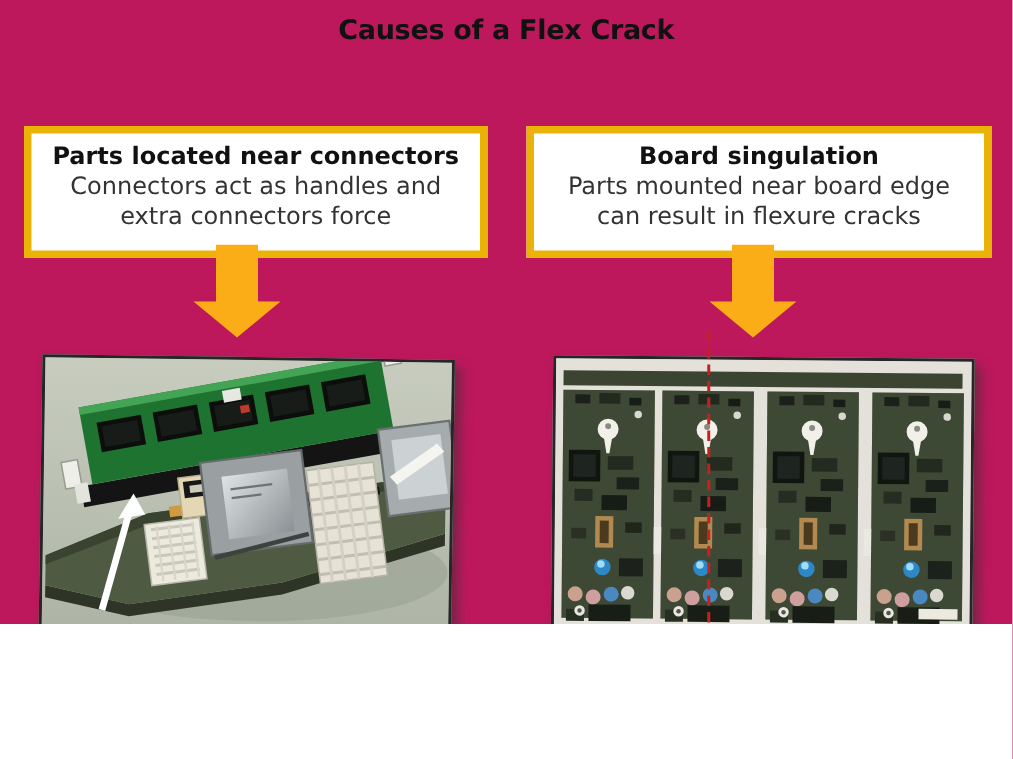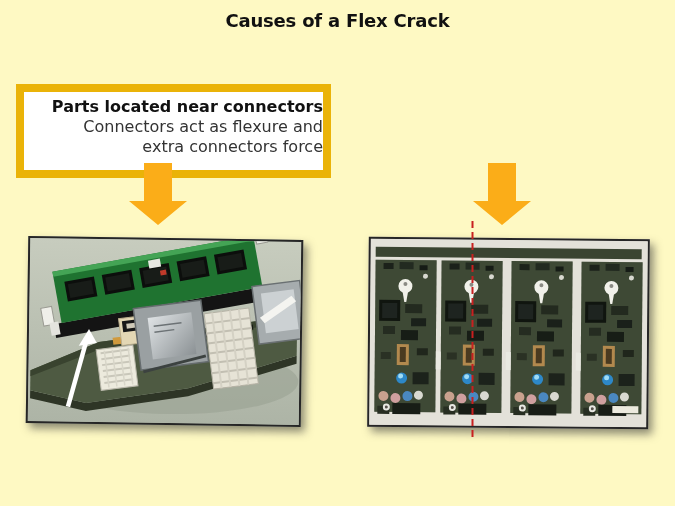--- a/index.html
+++ b/index.html
@@ -1,33 +1,33 @@
 <!DOCTYPE html>
 <html><head>
 <meta charset="utf-8">
 <style>
   html,body{margin:0;padding:0;background:#ffffff;}
   .slide{
     position:relative;
-    width:675px;height:506px;
-    background:#fef9c3;
+    width:675px;height:416px;
+    background:#be185d;
     overflow:hidden;
     font-family:"DejaVu Sans","Liberation Sans",sans-serif;
   }
   .slide-title{
     position:absolute;left:0;top:10px;width:675px;
     margin:0;text-align:center;
     font-size:18px;font-weight:bold;color:#111;
     letter-spacing:-0.2px;
   }
   .callout{
     position:absolute;top:84px;height:74px;
     background:#ffffff;
-    border:8px solid #eab308;
-    text-align:right;
+    border:5px solid #eab308;
+    text-align:center;
     padding-top:4px;
     box-sizing:content-box;
   }
   .callout-left{left:16px;width:299px;}
   .callout-right{left:351px;width:300px;}
   .callout-heading{
     font-size:16px;font-weight:bold;color:#111;line-height:21px;
   }
   .callout-line{
     font-size:16px;color:#333;line-height:20px;
@@ -59,24 +59,29 @@
 </style>
 </head>
 <body>
 
 <div class="slide">
 
   <h1 class="slide-title">Causes of a Flex Crack</h1>
 
   <div class="callout callout-left">
     <div class="callout-heading">Parts located near connectors</div>
-    <div class="callout-line">Connectors act as flexure and</div>
+    <div class="callout-line">Connectors act as handles and</div>
     <div class="callout-line">extra connectors force</div>
   </div>
 
+  <div class="callout callout-right">
+    <div class="callout-heading">Board singulation</div>
+    <div class="callout-line">Parts mounted near board edge</div>
+    <div class="callout-line">can result in flexure cracks</div>
+  </div>
 
   <svg class="down-arrow down-arrow-left" viewBox="0 0 60 63" aria-hidden="true">
     <polygon points="16,0 44,0 44,38 59,38 30,62 1,38 16,38" fill="#FBAD18"></polygon>
   </svg>
   <svg class="down-arrow down-arrow-right" viewBox="0 0 60 63" aria-hidden="true">
     <polygon points="16,0 44,0 44,38 59,38 30,62 1,38 16,38" fill="#FBAD18"></polygon>
   </svg>
 
   <div class="photo photo-left" role="img" aria-label="Circuit board with a memory module in an edge connector; a white arrow points to a part located near the connector">
     <svg width="271" height="183" viewBox="0 0 271 183">

